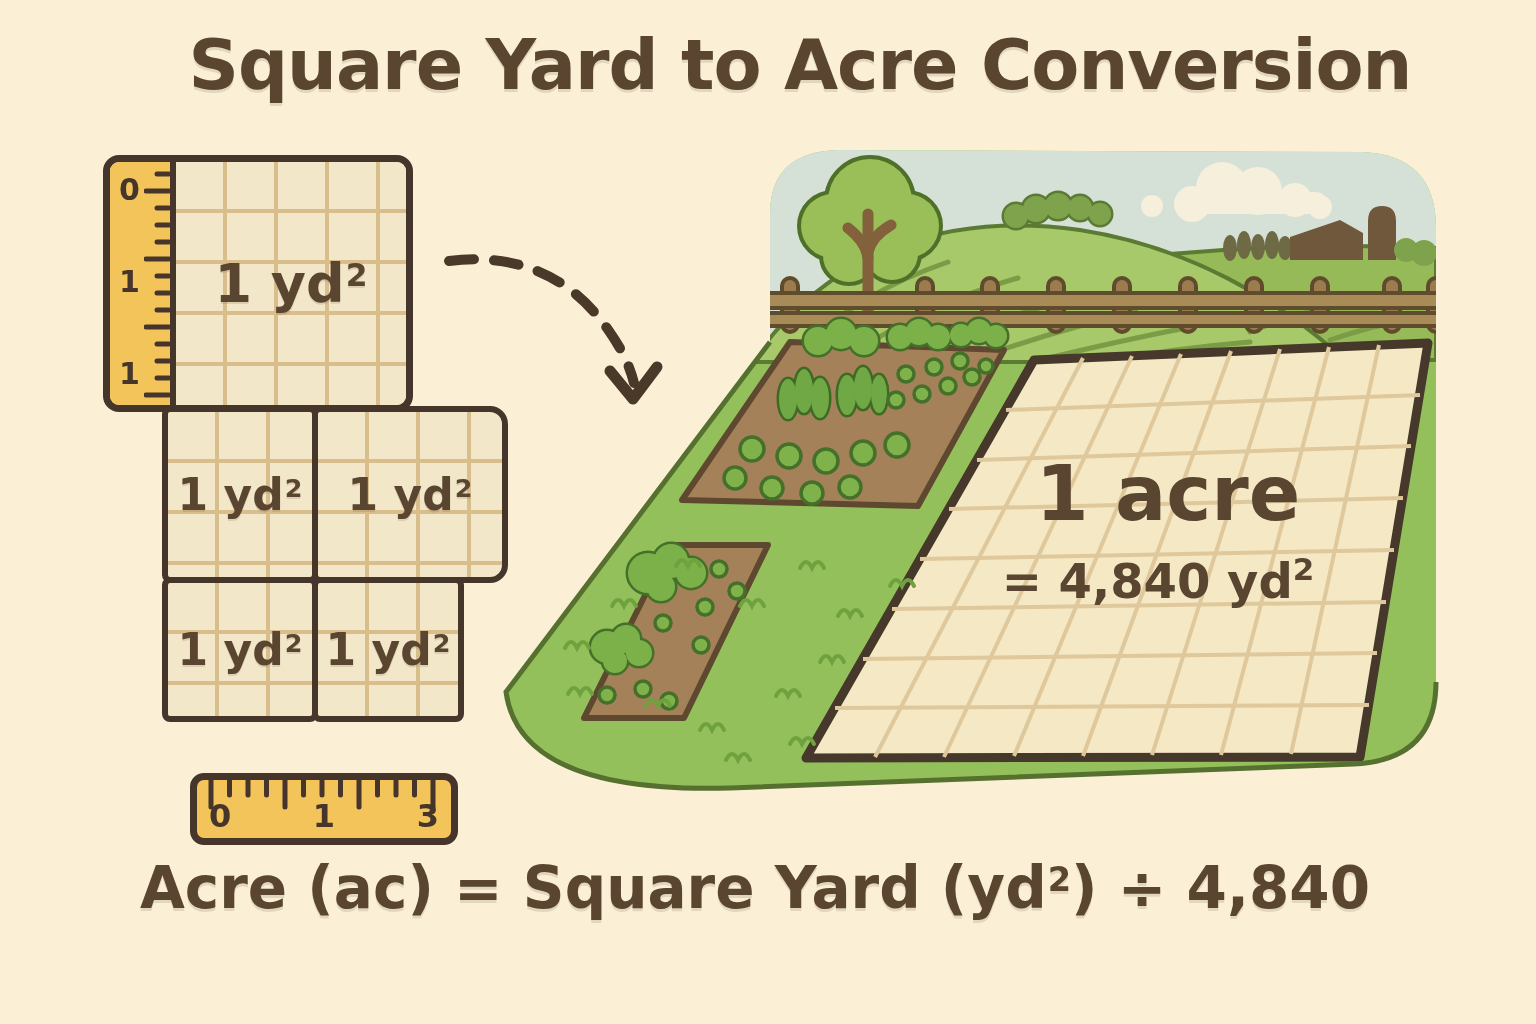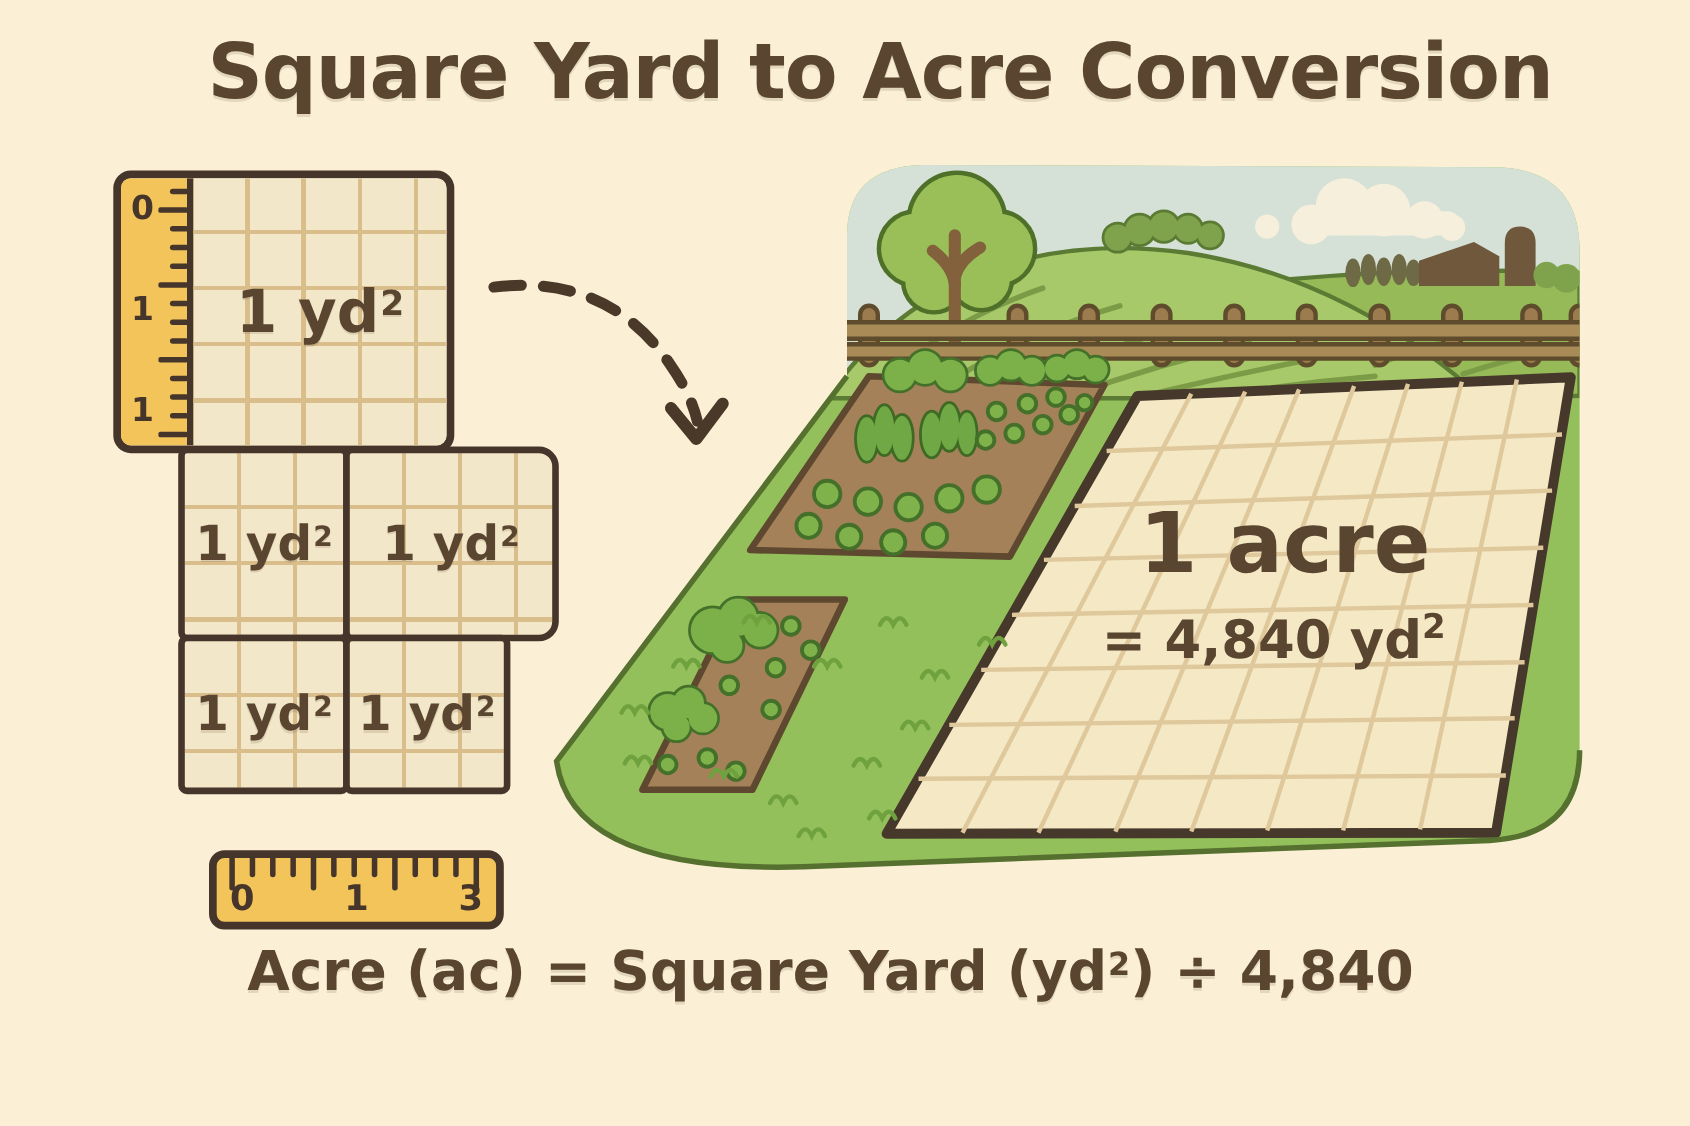--- a/index.html
+++ b/index.html
@@ -62,21 +62,21 @@
   .hticks{position:absolute;left:4px;top:0;}
   .hr-num{
     position:absolute;bottom:3px;font-size:32px;font-weight:700;color:#46352A;
   }
   .hr-num.n0{left:12px;}
   .hr-num.n1{left:50%;transform:translateX(-50%);}
   .hr-num.n3{right:12px;}
   
   .formula{
     position:absolute;top:854px;left:0;width:1510px;text-align:center;
-    font-size:50px;font-weight:700;color:#594530;white-space:nowrap;
+    font-size:58px;font-weight:700;color:#594530;white-space:nowrap;
     text-shadow:0 3px 0 rgba(89,69,48,0.15);
   }
   
   .scene{position:absolute;left:0;top:0;}
   .scene text{
     font-family:"DejaVu Sans","Liberation Sans",sans-serif;
     font-weight:700;fill:#594530;
   }
 </style>
 </head>

